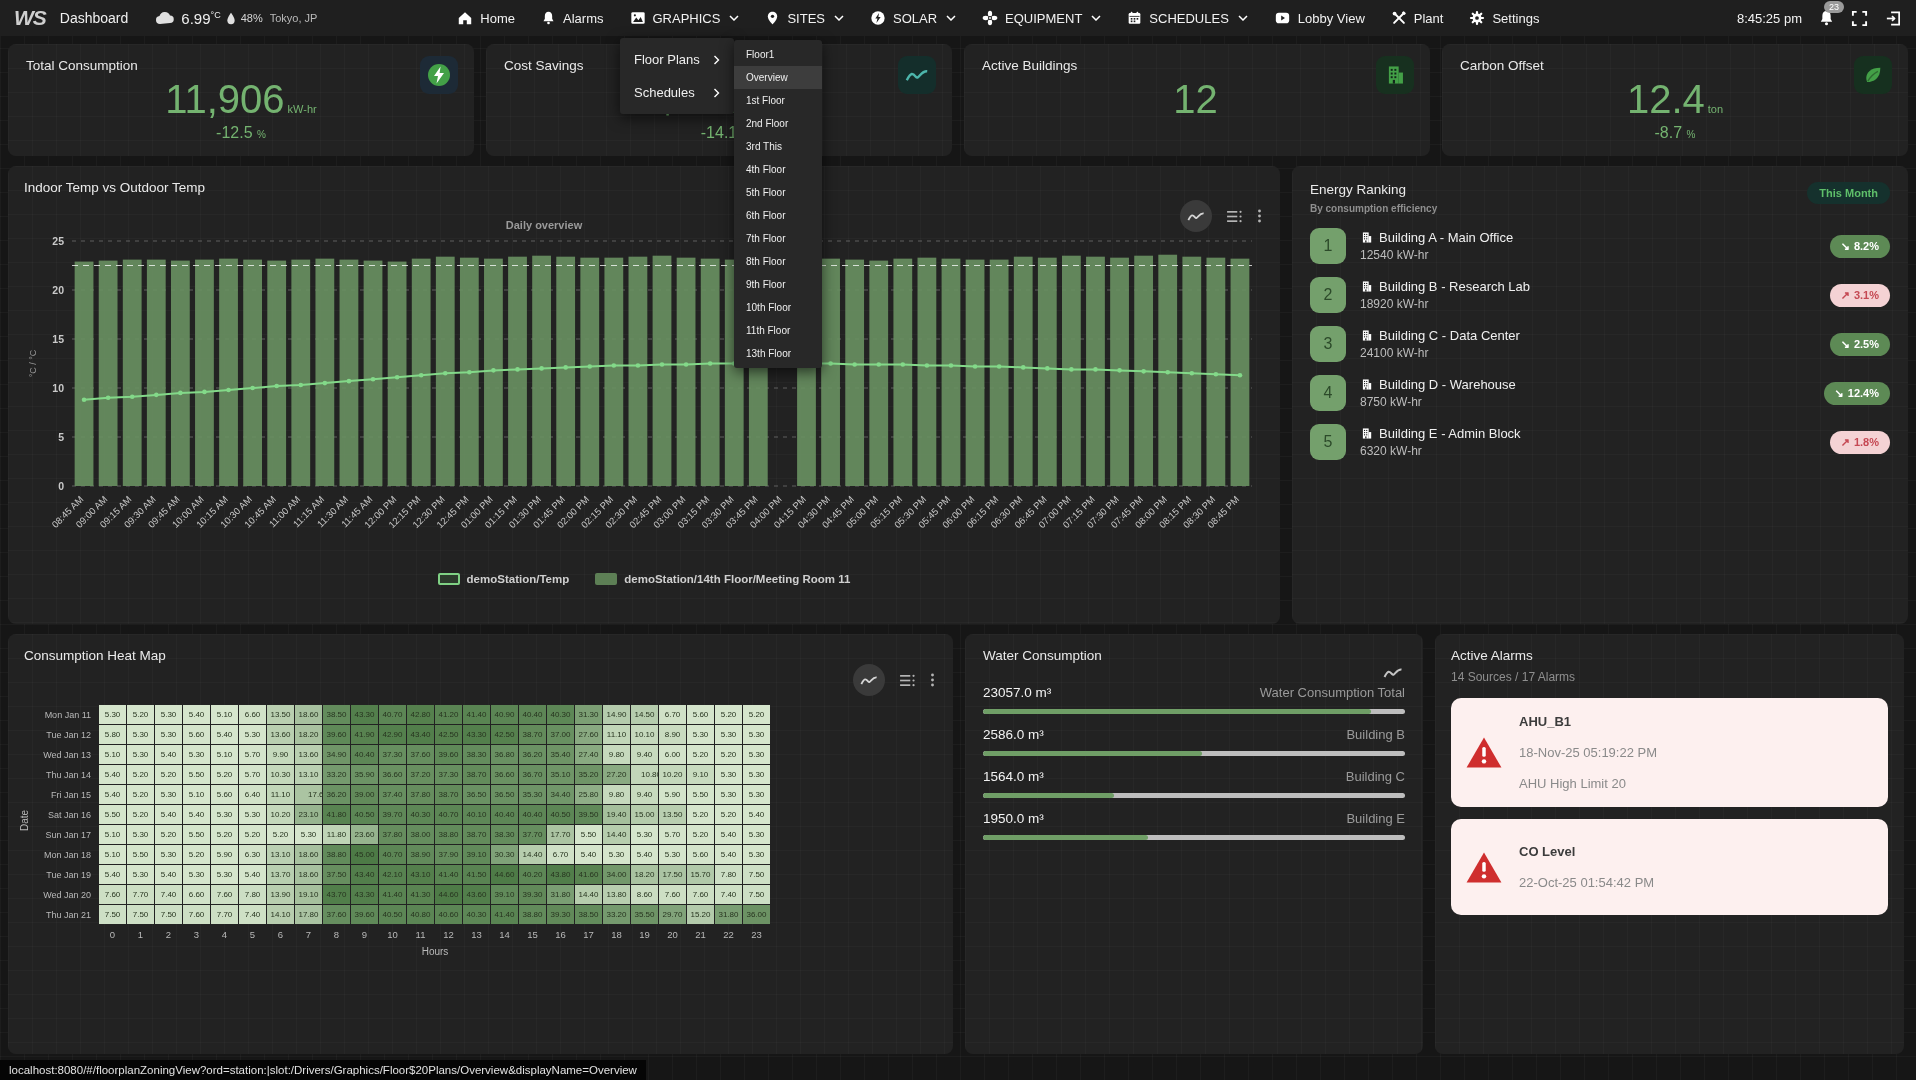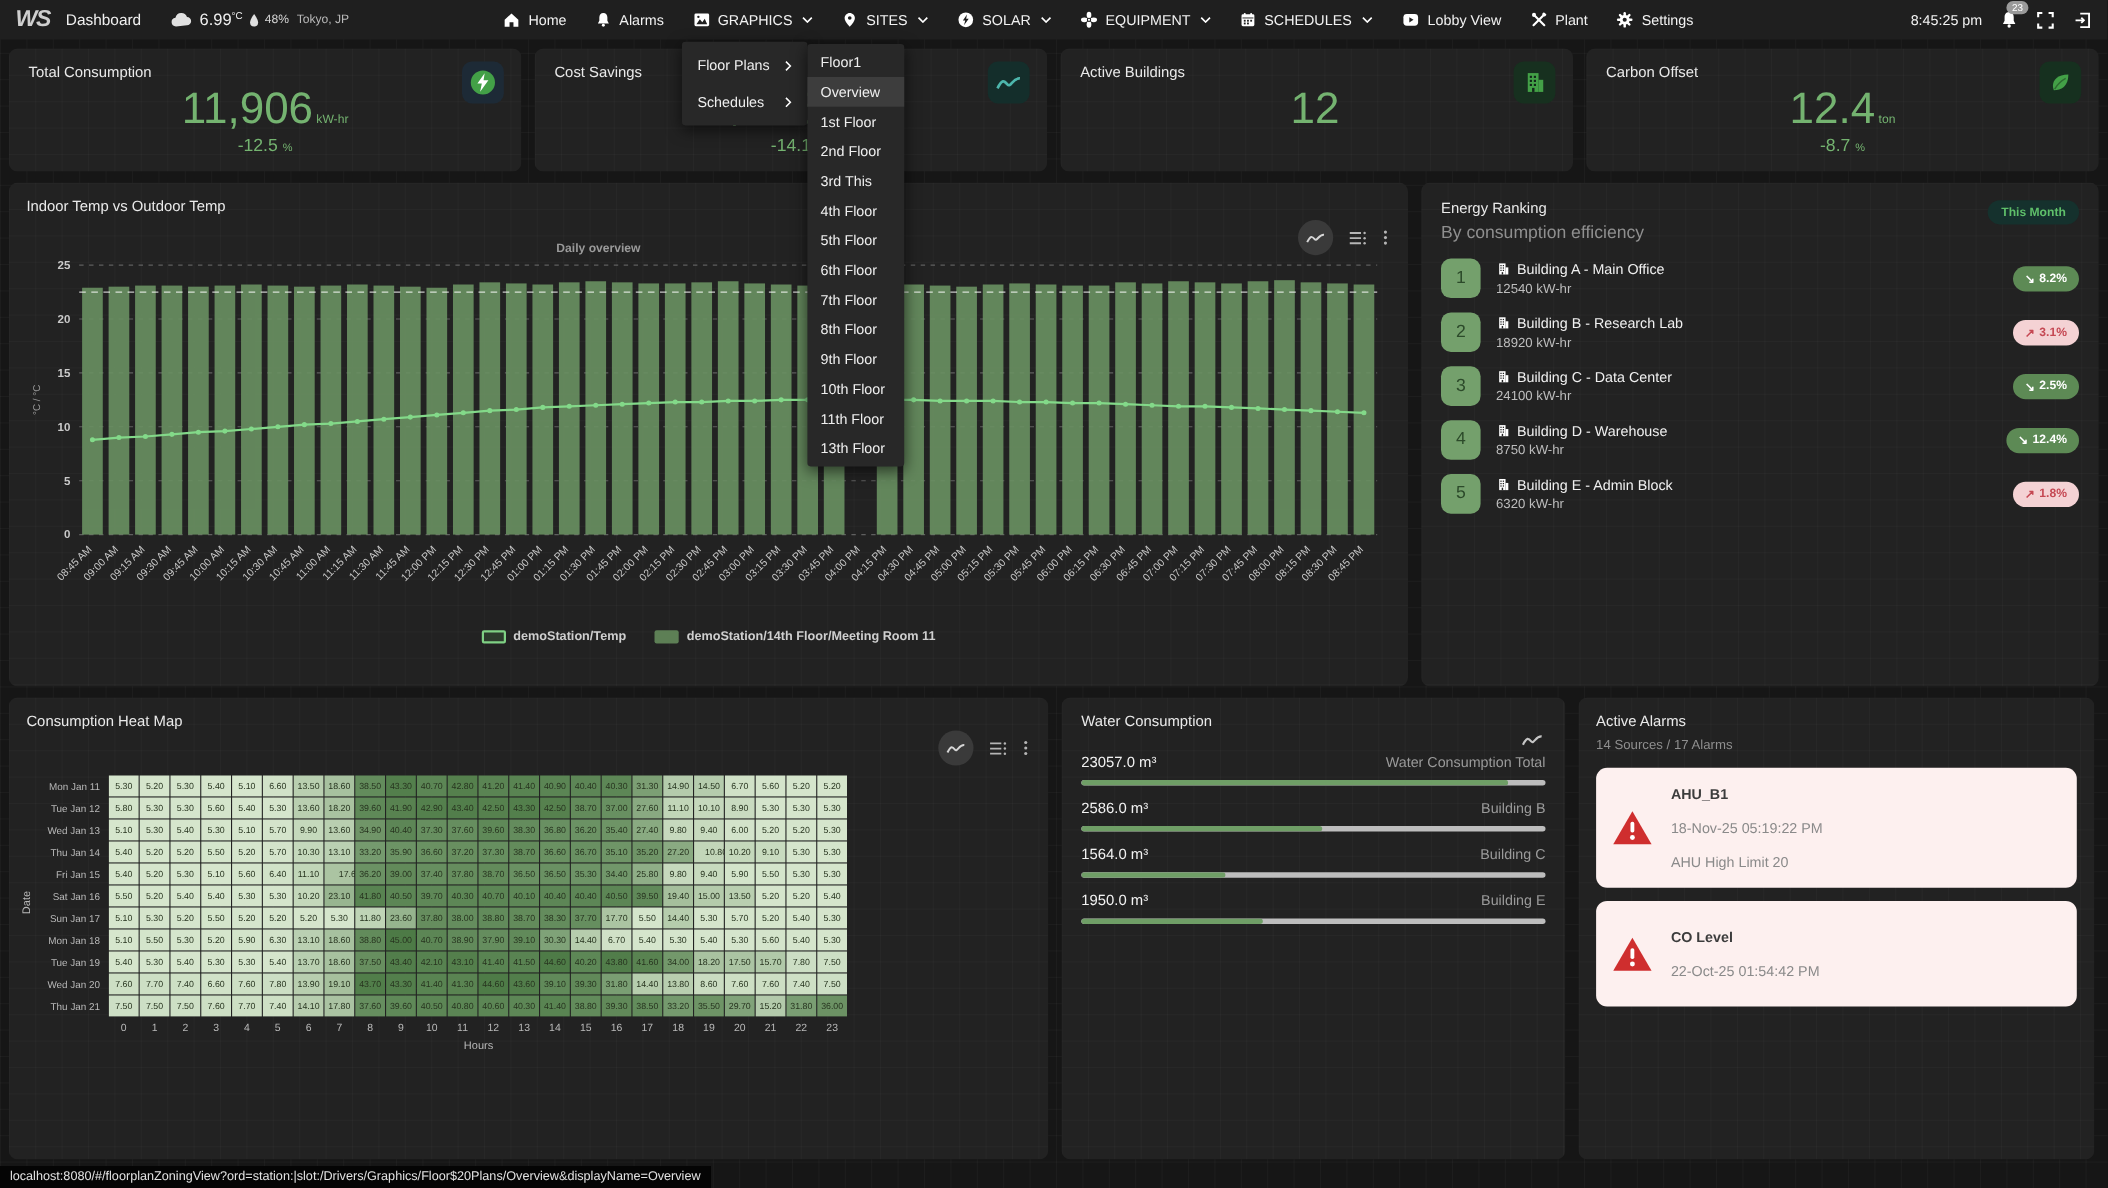--- a/index.html
+++ b/index.html
@@ -61,21 +61,21 @@
   .chart-tools { position:absolute; top:34px; right:18px; display:flex; align-items:center; gap:14px; }
   .tool-circle { width:32px; height:32px; border-radius:50%; background:#3a3a3a; display:flex; align-items:center; justify-content:center; cursor:pointer; }
   .legend { display:flex; justify-content:center; gap:26px; margin-top:4px; }
   .legend-item { display:flex; align-items:center; gap:7px; font-size:11.5px; font-weight:bold; color:#cfcfcf; }
   .lg-box1 { width:22px; height:12px; border:2px solid #7fd184; background:#2c3b2c; border-radius:2px; }
   .lg-box2 { width:22px; height:12px; background:#5d7f55; border-radius:2px; }
 
   .ranking-card { width:616px; height:458px; padding:16px 18px; }
   .rank-head { display:flex; justify-content:space-between; align-items:flex-start; }
   .this-month { background:#15312d; color:#5fbf6a; font-size:11px; font-weight:bold; padding:5px 12px; border-radius:12px; }
-  .rank-sub { font-size:16px; color:#8f8f8f; margin-top:6px; }
+  .rank-sub { font-size:10px; color:#8f8f8f; margin-top:6px;font-weight:bold; }
   .rank-list { margin-top:14px; display:flex; flex-direction:column; gap:13px; }
   .rank-row { display:flex; align-items:center; gap:14px; }
   .rank-num { width:36px; height:36px; border-radius:9px; background:#74a06c; color:#2c4a2a; font-size:16px; display:flex; align-items:center; justify-content:center; }
   .rank-info { flex:1; }
   .rank-name { font-size:13px; color:#f0f0f0; display:flex; align-items:center; gap:6px; }
   .rank-kwh { font-size:12px; color:#bdbdbd; margin-top:3px; }
   .badge { display:flex; align-items:center; gap:4px; font-size:11px; font-weight:bold; padding:5px 11px; border-radius:13px; }
   .badge.down { background:#5d8a55; color:#ffffff; }
   .badge.up { background:#f4d2d4; color:#c54853; }
 
@@ -107,21 +107,21 @@
   .alarm-item { background:#fdf0ef; border-radius:10px; padding:16px 14px; display:flex; gap:16px; align-items:center; min-height:96px; }
   .alarm-texts { display:flex; flex-direction:column; gap:16px; }
   .alarm-name { font-size:13px; font-weight:bold; color:#3c3c3c; }
   .alarm-time { font-size:13px; color:#8a8a8a; }
   .alarm-detail { font-size:13px; color:#8a8a8a; }
 
   
   .menu-panel { position:absolute; left:620px; top:38px; width:114px; background:#282828; border-radius:3px; box-shadow:0 4px 14px rgba(0,0,0,0.6); z-index:40; padding:5px 0; }
   .menu-item { display:flex; justify-content:space-between; align-items:center; padding:9px 14px; font-size:13px; color:#efefef; cursor:pointer; }
   .submenu-panel { position:absolute; left:734px; top:40px; width:88px; background:#282828; border-radius:3px; box-shadow:0 4px 14px rgba(0,0,0,0.6); z-index:41; padding:3px 0; }
-  .submenu-item { padding:6px 12px; font-size:13px; color:#efefef; cursor:pointer; white-space:nowrap; }
+  .submenu-item { padding:6px 12px; font-size:10px; color:#efefef; cursor:pointer; white-space:nowrap; }
   .submenu-item.selected { background:#3d3d3d; }
 
   
   .statusbar { position:fixed; left:0; bottom:0; background:#050505; color:#e2e2e2; font-size:11.5px; padding:4px 9px; z-index:60; }
 </style>
 </head>
 <body>
 
 <nav class="topnav">
   <div class="logo">WS</div>

